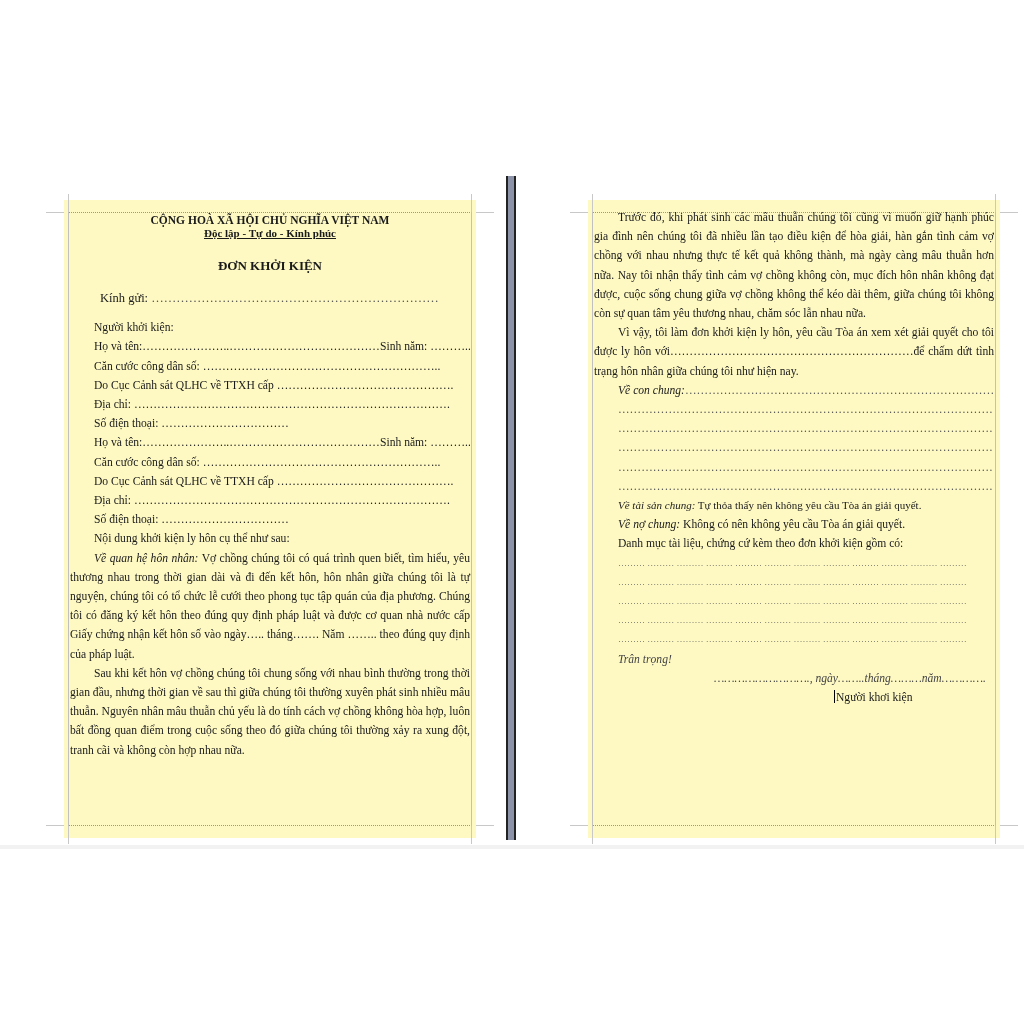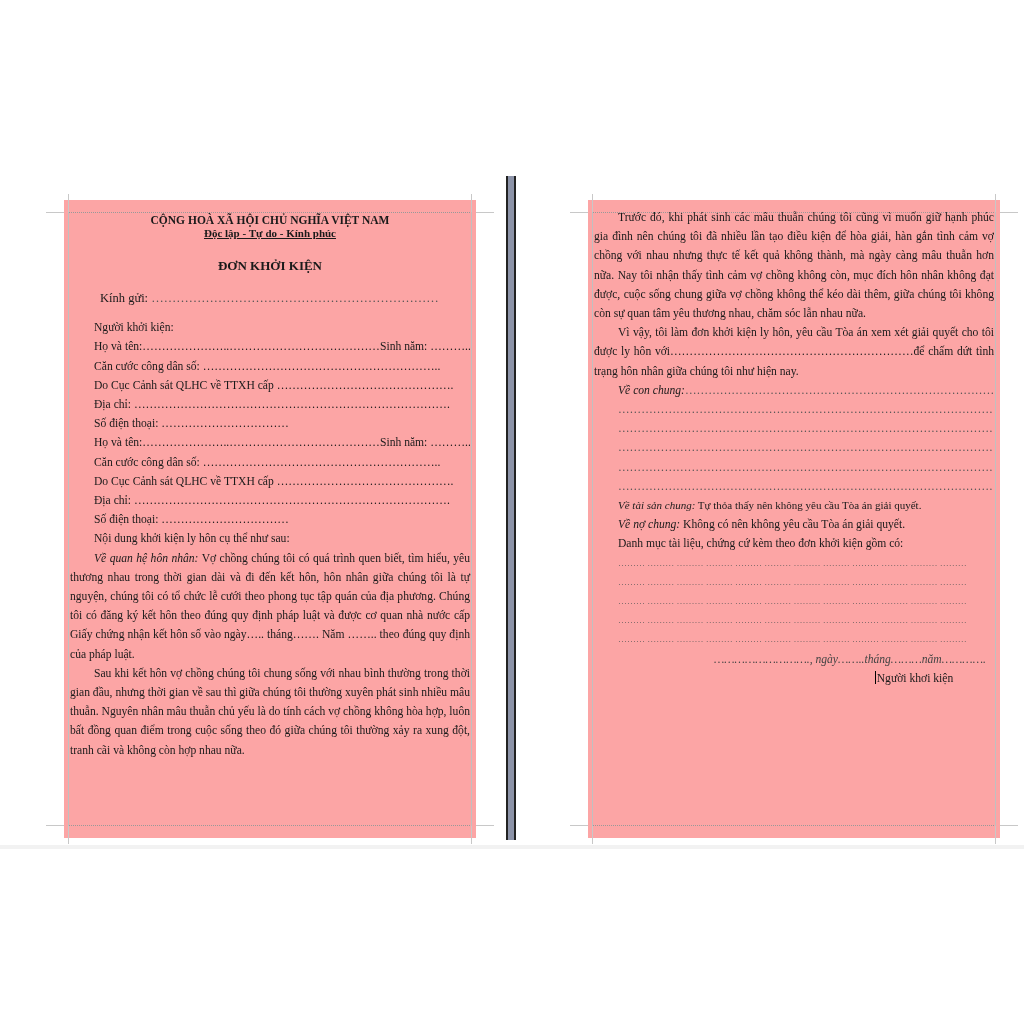--- a/index.html
+++ b/index.html
@@ -1,18 +1,18 @@
 <!DOCTYPE html>
 <html><head>
 <meta charset="utf-8">
 <style>
   html, body { margin:0; padding:0; }
   body { width:1024px; height:1024px; background:#ffffff; position:relative; overflow:hidden;
          font-family:"Liberation Serif", serif; color:#1a1a1a; }
-  .page { position:absolute; top:200px; width:412px; height:638px; background:#fca5a5; }
+  .page { position:absolute; top:200px; width:412px; height:638px; background:#fef9c3; }
   .page-left { left:64px; }
   .page-right { left:588px; }
   
   .mark-h { position:absolute; height:1px; background:#c8c8c8; width:18px; }
   .mark-v { position:absolute; width:1px; background:#c8c8c8; height:18px; }
   .dot-top, .dot-bot { position:absolute; left:4px; right:4px; height:0; border-top:1px dotted #999; }
   .edge-l, .edge-r { position:absolute; top:12px; bottom:12px; width:1px; background:#c0c0c0; }
   .content { position:absolute; top:12px; left:6px; right:6px; font-size:11.6px; line-height:19.2px; }
   .center { text-align:center; }
   .b { font-weight:normal; }
@@ -106,18 +106,19 @@
     <div class="line pad" style="font-size:11px;"><span class="b i">Về tài sản chung:</span><span> Tự thỏa thấy nên không yêu cầu Tòa án giải quyết.</span></div>
     <div class="line pad"><span class="b i">Về nợ chung:</span><span> Không có nên không yêu cầu Tòa án giải quyết.</span></div>
     <div class="line pad b">Danh mục tài liệu, chứng cứ kèm theo đơn khởi kiện gồm có:</div>
 
     <div class="line pad dots" style="font-size:9px;line-height:19.2px;">……… ……… ……… ……… ……… ……… ……… ……… ……… ……… ……… ………</div>
     <div class="line pad dots" style="font-size:9px;line-height:19.2px;">……… ……… ……… ……… ……… ……… ……… ……… ……… ……… ……… ………</div>
     <div class="line pad dots" style="font-size:9px;line-height:19.2px;">……… ……… ……… ……… ……… ……… ……… ……… ……… ……… ……… ………</div>
     <div class="line pad dots" style="font-size:9px;line-height:19.2px;">……… ……… ……… ……… ……… ……… ……… ……… ……… ……… ……… ………</div>
     <div class="line pad dots" style="font-size:9px;line-height:19.2px;">……… ……… ……… ……… ……… ……… ……… ……… ……… ……… ……… ………</div>
 
+    <div class="pad i" style="color:#444;">Trân trọng!</div>
     <div class="line i" style="padding-left:120px;color:#444;">………………………., ngày……..tháng………năm………….</div>
-    <div class="b" style="padding-left:240px;text-align:center;"><span class="cursor"></span><span>Người khơi kiện</span></div>
+    <div class="b" style="padding-left:240px;"><span class="cursor"></span><span>Người khơi kiện</span></div>
   </div>
 </div>
 
 <div class="bottom-band"></div>
 
 </body></html>

